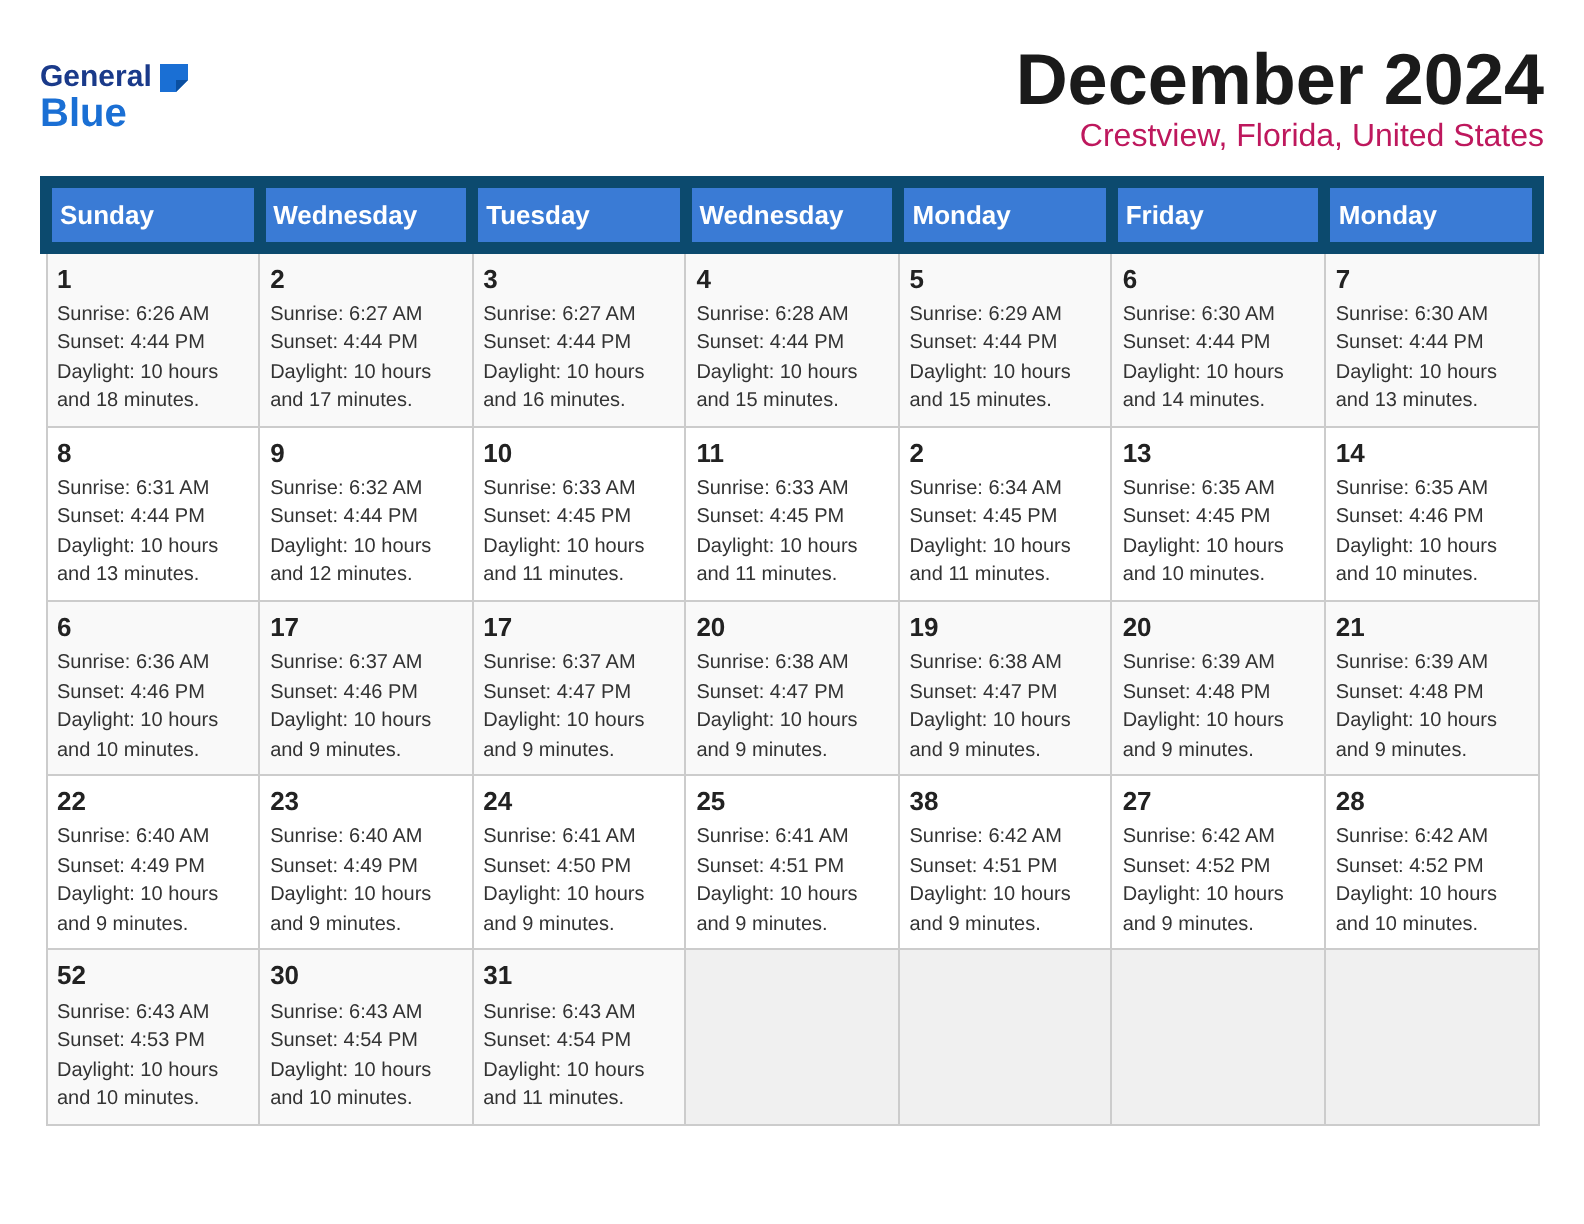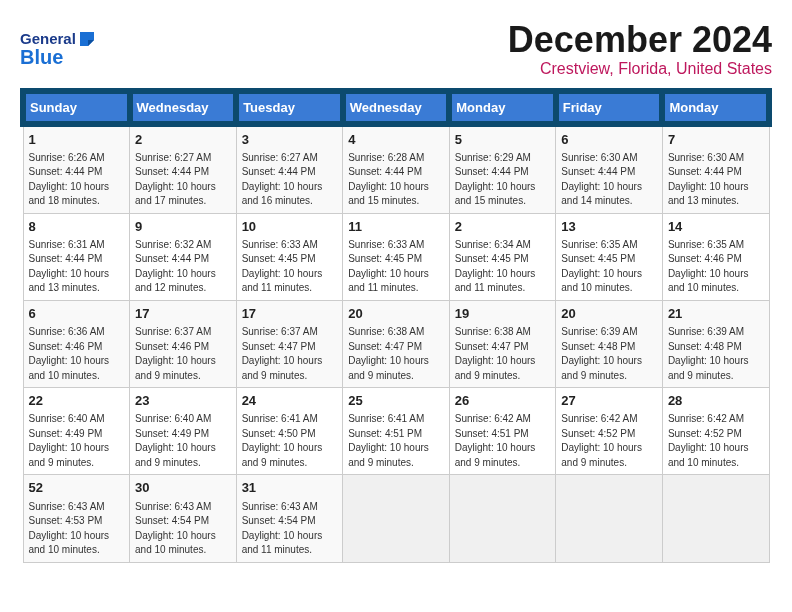--- a/index.html
+++ b/index.html
@@ -213,21 +213,21 @@
         </td>
         <td>
           <span class="day-num">24</span>
           <div class="day-info">Sunrise: 6:41 AM<br>Sunset: 4:50 PM<br>Daylight: 10 hours and 9 minutes.</div>
         </td>
         <td>
           <span class="day-num">25</span>
           <div class="day-info">Sunrise: 6:41 AM<br>Sunset: 4:51 PM<br>Daylight: 10 hours and 9 minutes.</div>
         </td>
         <td>
-          <span class="day-num">26</span>
+          <span class="day-num">38</span>
           <div class="day-info">Sunrise: 6:42 AM<br>Sunset: 4:51 PM<br>Daylight: 10 hours and 9 minutes.</div>
         </td>
         <td>
           <span class="day-num">27</span>
           <div class="day-info">Sunrise: 6:42 AM<br>Sunset: 4:52 PM<br>Daylight: 10 hours and 9 minutes.</div>
         </td>
         <td>
           <span class="day-num">28</span>
           <div class="day-info">Sunrise: 6:42 AM<br>Sunset: 4:52 PM<br>Daylight: 10 hours and 10 minutes.</div>
         </td>

